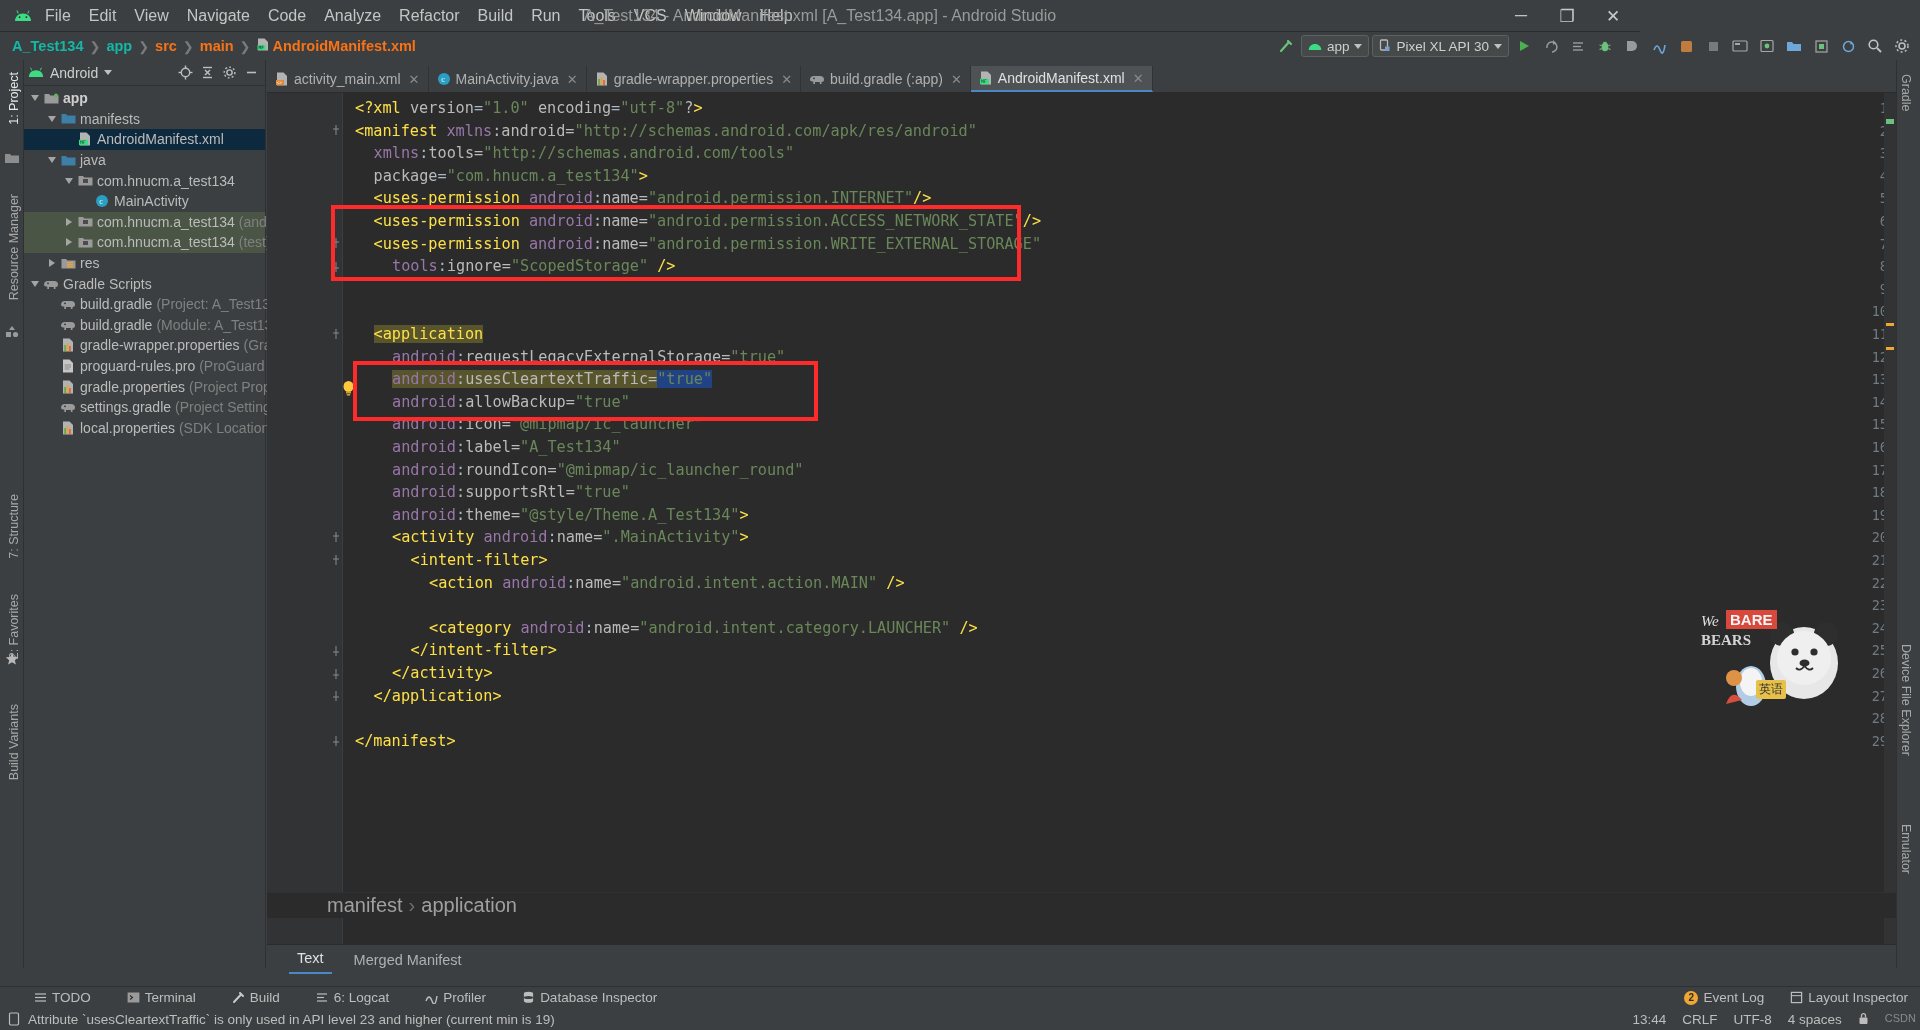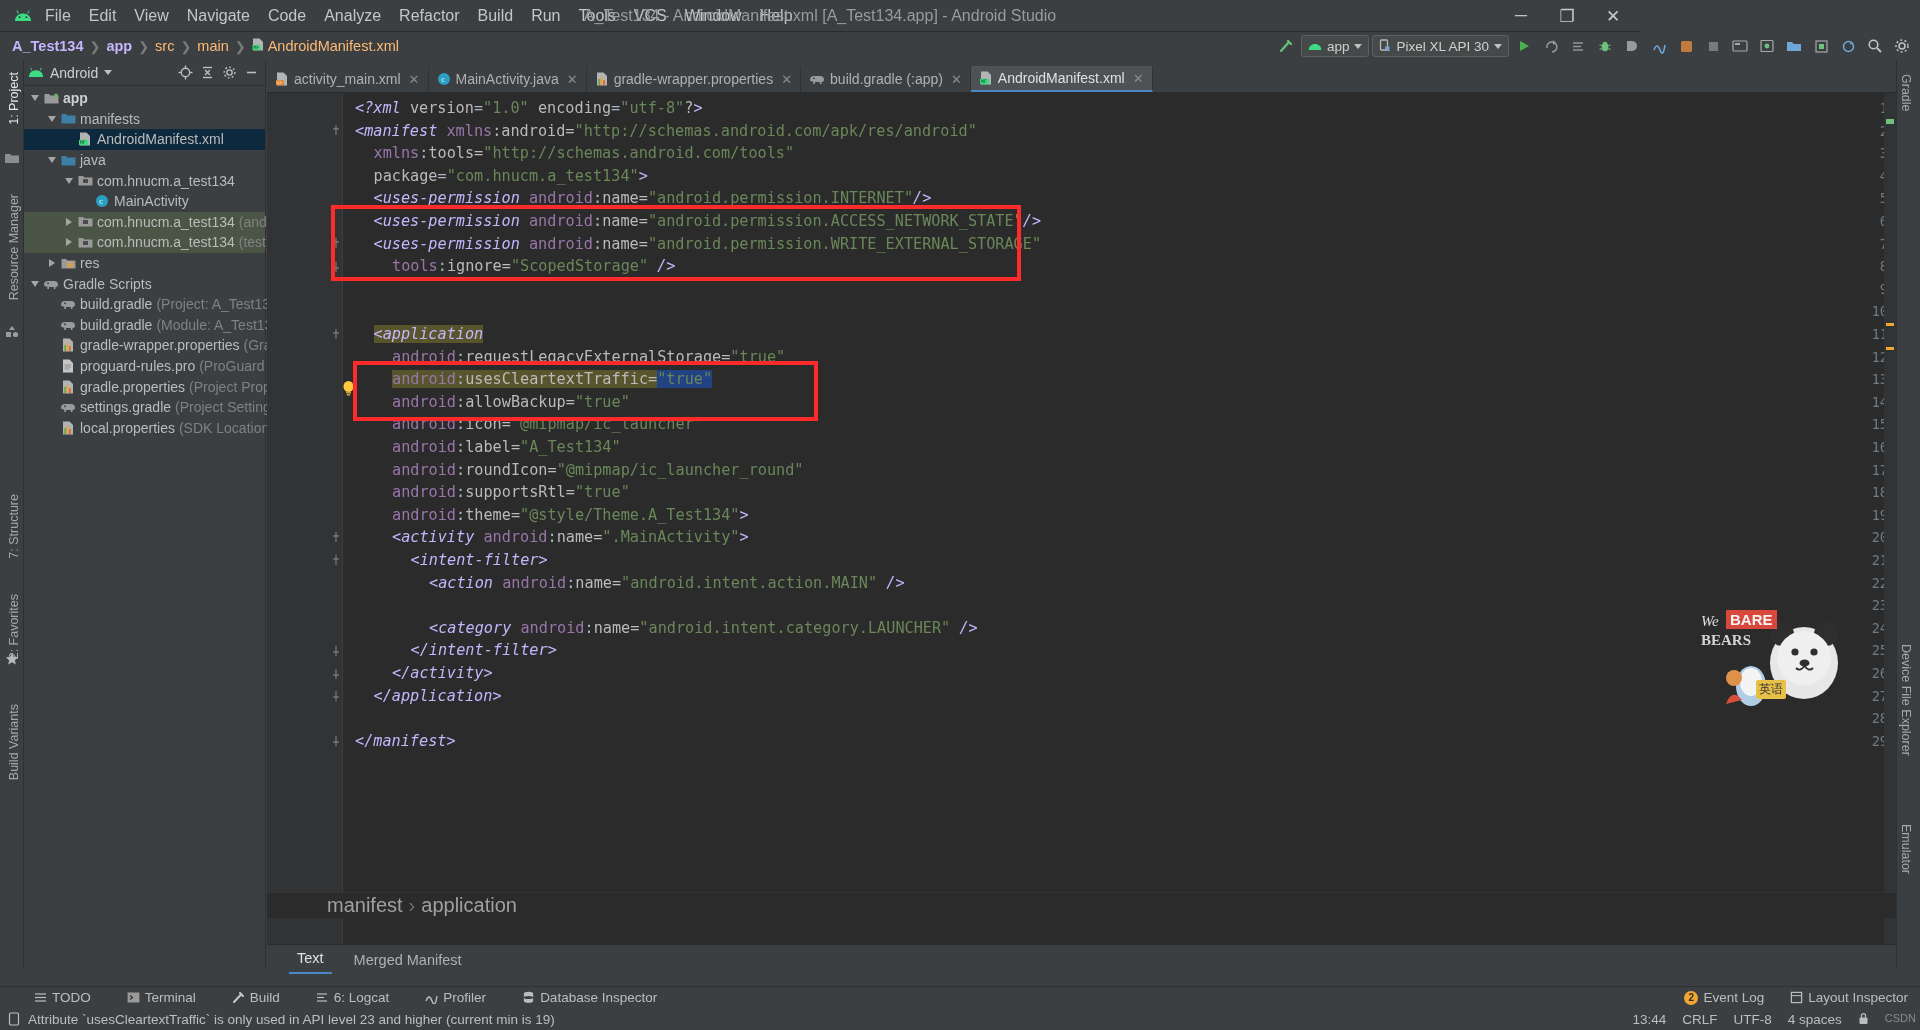--- a/index.html
+++ b/index.html
@@ -28,22 +28,22 @@
   }
   .wincontrols { position: absolute; right: 4px; top: 0; height: 32px; display: flex; align-items: center; }
   .wincontrols .wc { width: 46px; height: 32px; display:flex; align-items:center;justify-content:center; font-size:17px; color:#c8c8c8;}
 
   
   .navbar {
     position: absolute; top: 32px; left: 0; width: 1920px; height: 28px;
     background: #3c3f41; display: flex; align-items: center; padding-left: 8px;
     font-size: 14.5px;
   }
-  .crumb { color: #fdba74; padding: 1px 4px; white-space: nowrap; display:flex; align-items:center; gap:4px;}
-  .crumb.bold { color: #c4b5fd; font-weight: bold; }
+  .crumb { color: #f97316; padding: 1px 4px; white-space: nowrap; display:flex; align-items:center; gap:4px;font-weight:bold;}
+  .crumb.bold { color: #14b8a6; font-weight: bold; }
   .crumb-sep { color: #7a7a7a; font-size: 13px; padding: 0 2px; }
 
   .toolbar-right { position: absolute; right: 6px; top: 0; height: 28px; display: flex; align-items: center; gap: 3px; }
   .tb-btn { width: 24px; height: 24px; display: flex; align-items: center; justify-content: center; border-radius: 2px;}
   .combo {
     height: 22px; border: 1px solid #5e6060; border-radius: 3px; background: #45494a;
     display: flex; align-items: center; gap: 5px; padding: 0 6px; font-size: 13.5px; color: #cfcfcf;
     white-space: nowrap;
   }
   .caret { width:0;height:0;border-left:4px solid transparent;border-right:4px solid transparent;border-top:5px solid #c0c0c0; }
@@ -123,21 +123,21 @@
   }
   .fold {
     position: absolute; left: 63px; width: 12px; height: 12px; color:#8a8a8a; font-size:11px;
     display:flex; align-items:center; justify-content:center;
   }
   .code {
     position: absolute; left: 76px; top: 0; right: 0; height: 100%;
     font-family: "DejaVu Sans Mono", monospace; font-size: 15.2px;
   }
   .cl { position: absolute; left: 0; white-space: pre; line-height: 22.6px; height: 22.6px; }
-  .tok-tag    { color: #c4b5fd; font-style: italic; }
+  .tok-tag    { color: #fde047; }
   .tok-attr   { color: #bababa; }
   .tok-ns     { color: #9876aa; }
   .tok-punc   { color: #a9b7c6; }
   .tok-str    { color: #6a8759; }
   .hl-bg      { background: #58552d; }
   .hl-caret   { background: #214283; }
 
   .redbox { position: absolute; border: 4px solid #ff2b2b; pointer-events:none; }
   .bulb { position: absolute; width: 16px; height: 18px; }
 

